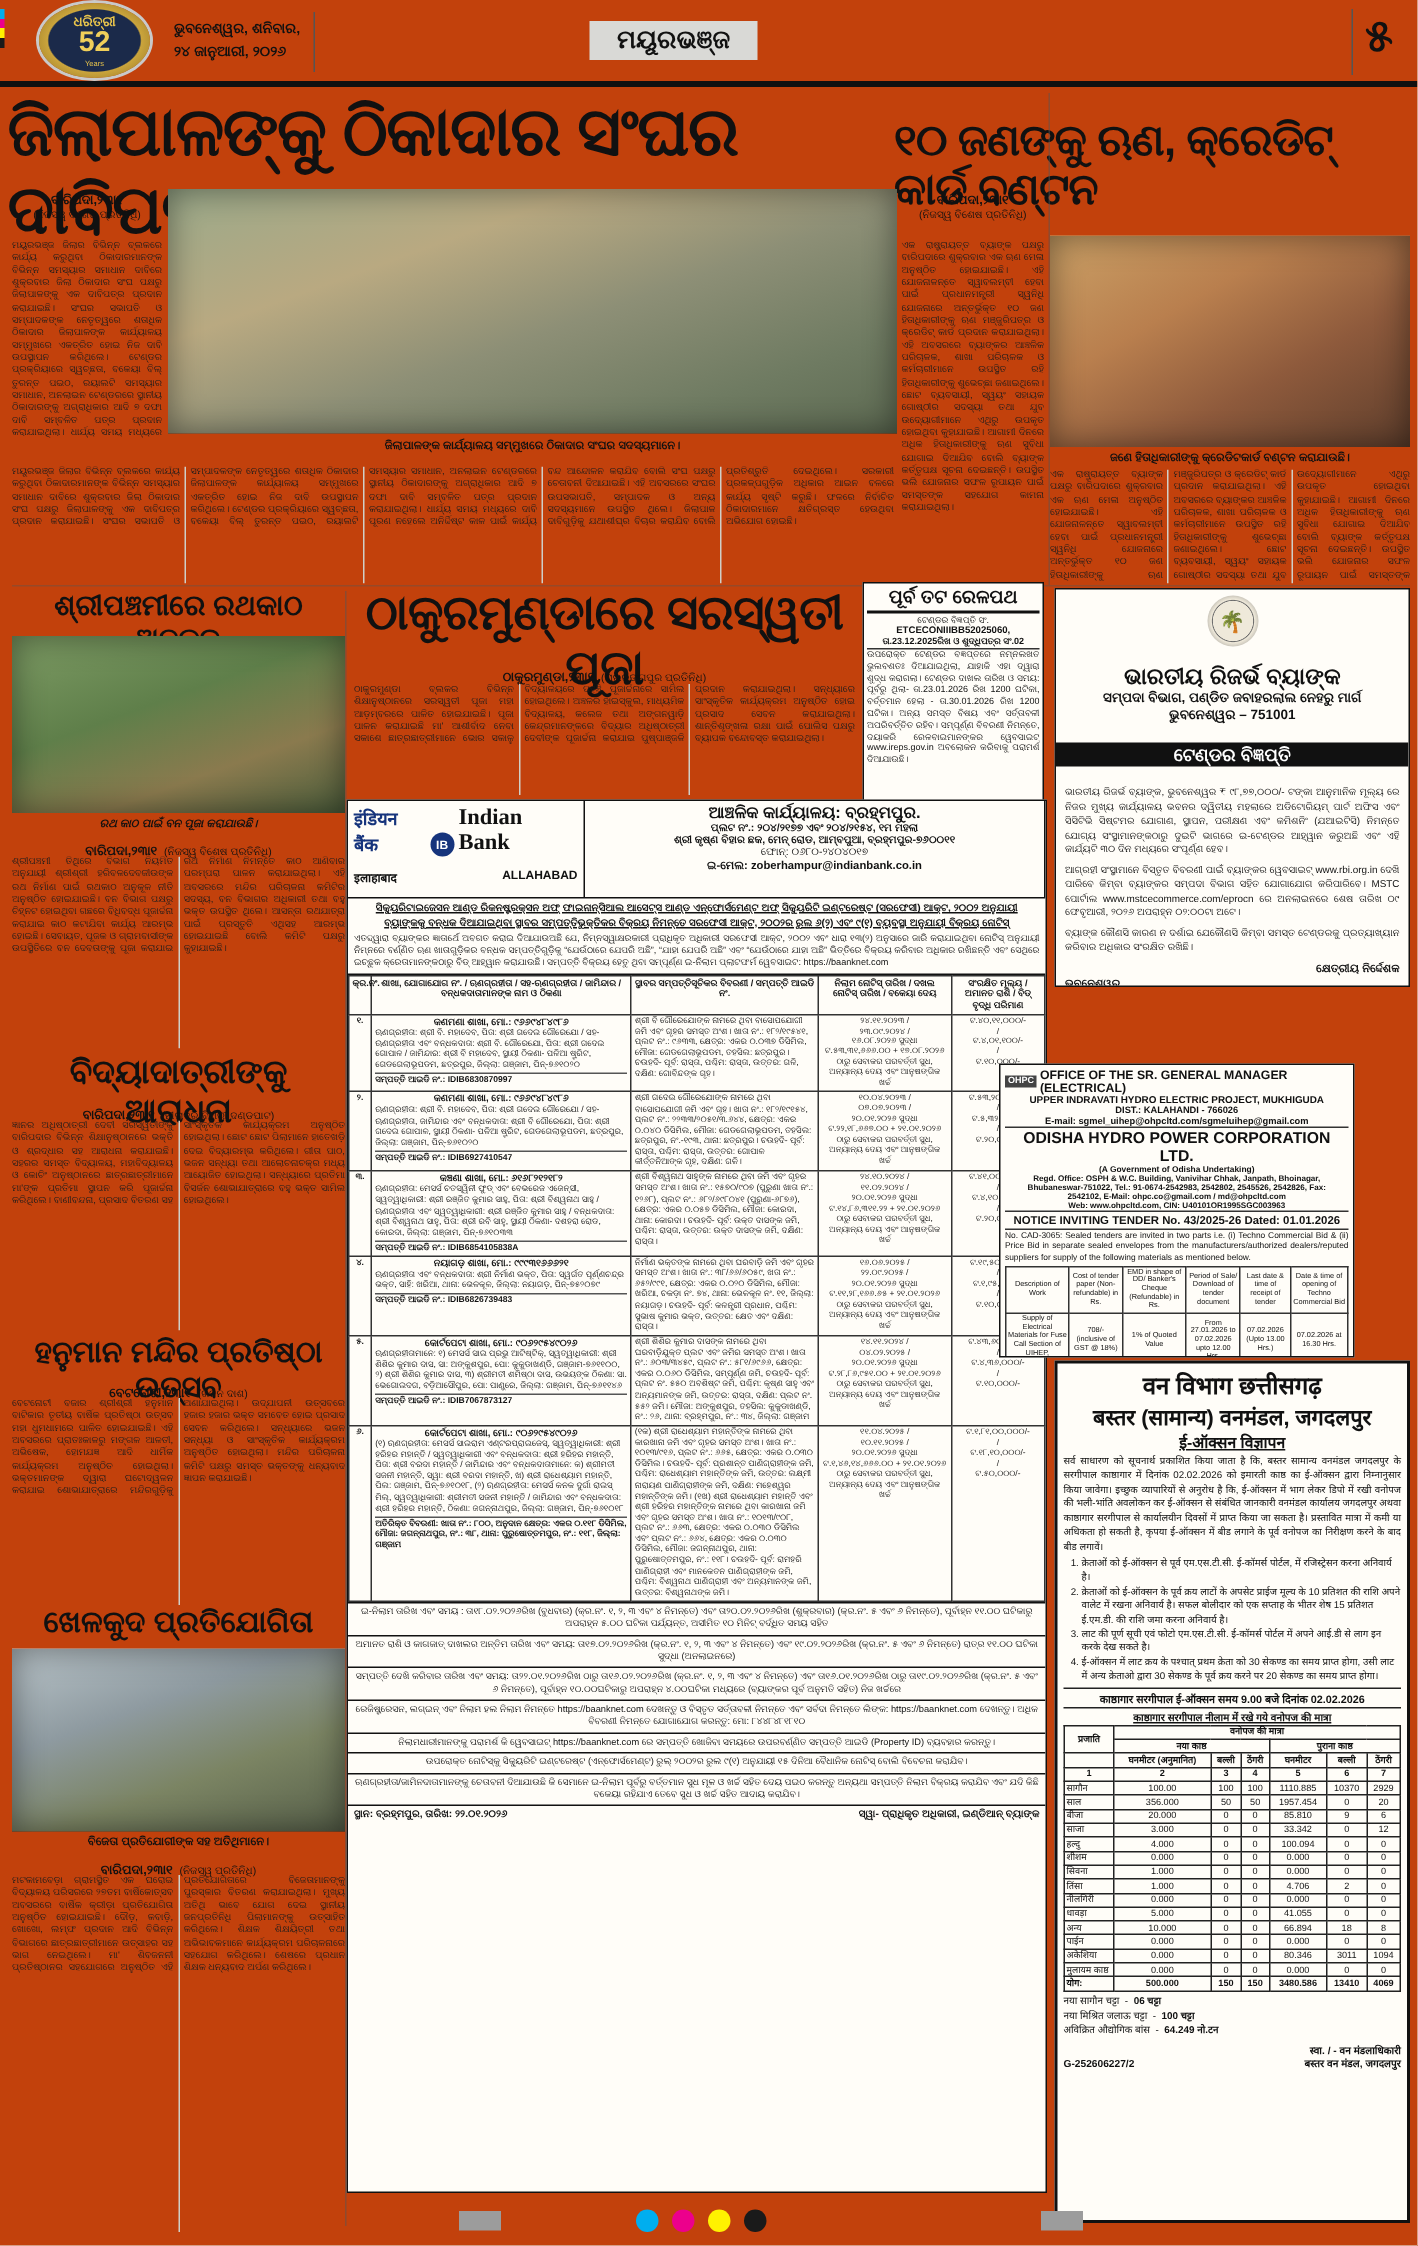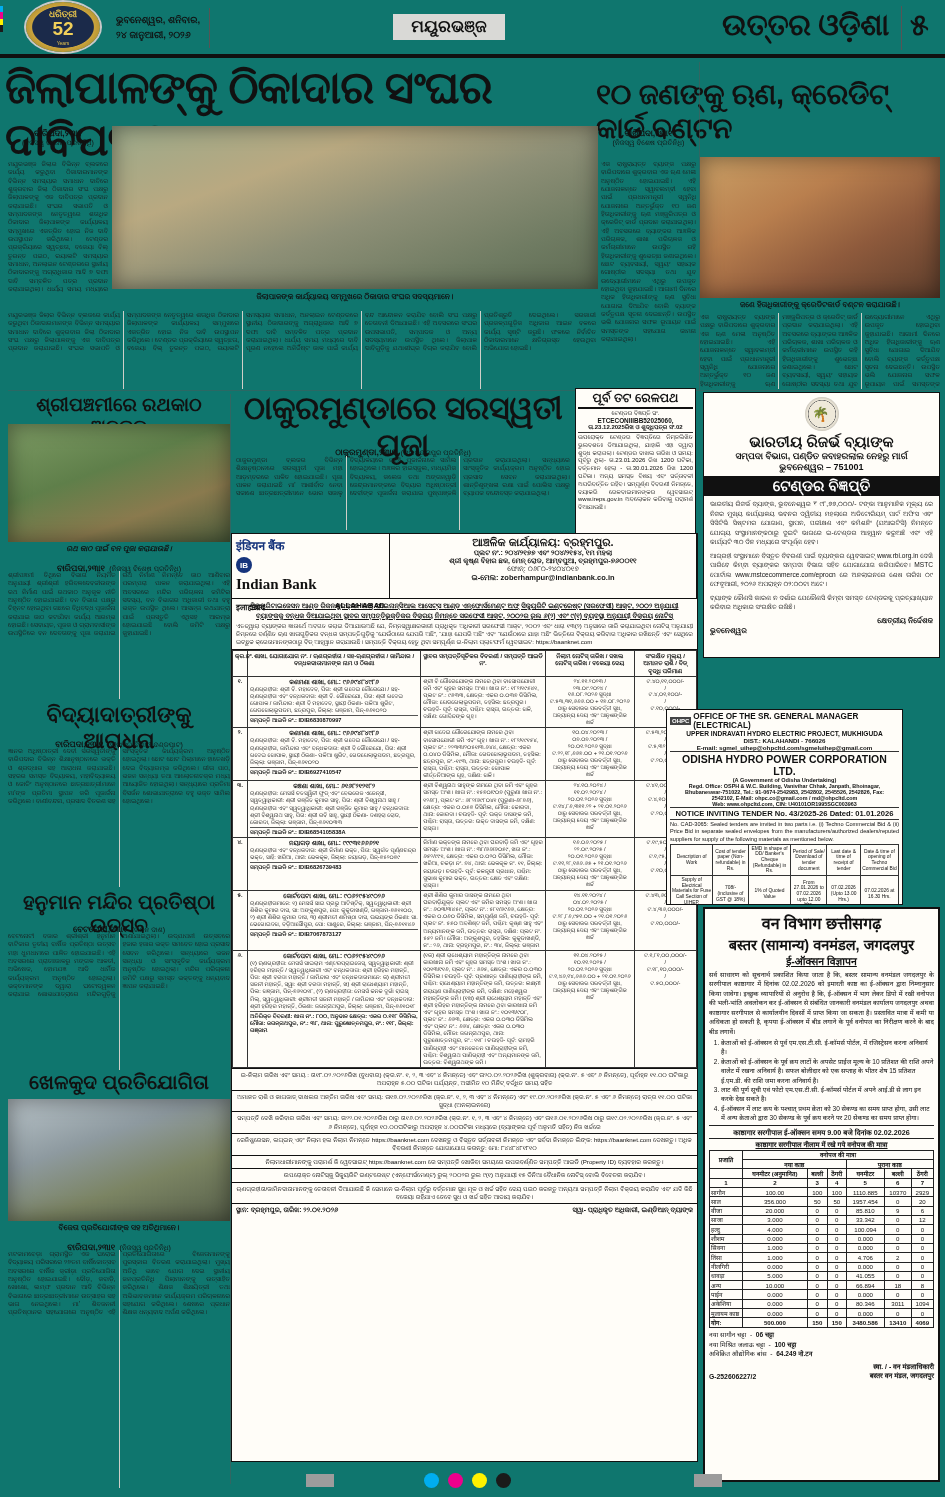--- a/index.html
+++ b/index.html
@@ -1,16 +1,16 @@
 <!DOCTYPE html>
 <html><head>
 <meta charset="utf-8">
 <style>
   html,body{margin:0;padding:0;background:#e8e8e4;}
-  #page{position:relative;width:945px;height:1497px;background:#0f766e;margin:0 auto;
+  #page{position:relative;width:945px;height:1497px;background:#c2410c;margin:0 auto;
         font-family:"Liberation Sans",sans-serif;color:#111;overflow:hidden;}
   .abs{position:absolute;}
   .c{text-align:center;}
   .j{text-align:justify;}
   .b{font-weight:bold;}
   .body-txt{font-size:6.4px;line-height:1.3;text-align:justify;overflow:hidden;color:#1c1c1c;
             column-gap:7px;column-rule:1px solid #cfcfc8;word-break:break-word;}
   .byline-place{font-size:8.5px;font-weight:bold;}
   .byline-credit{font-size:7px;}
   .caption{font-size:7.6px;font-weight:bold;text-align:center;}
@@ -48,21 +48,20 @@
       <div class="abs c" style="left:6px;top:7px;width:74px;font-size:9px;color:#e8c44c;font-weight:bold;">ଧରିତ୍ରୀ</div>
       <div class="abs c" style="left:6px;top:17px;width:74px;font-size:19px;color:#f0cf5a;font-weight:bold;line-height:1;">52</div>
       <div class="abs c" style="left:6px;top:38px;width:74px;font-size:5px;color:#e8c44c;">Years</div>
     </div>
     <div class="abs" style="left:116px;top:13px;font-size:9.5px;font-weight:bold;line-height:1.55;">
       <div>ଭୁବନେଶ୍ୱର, ଶନିବାର,</div>
       <div>୨୪ ଜାନୁଆରୀ, ୨୦୨୬</div>
     </div>
     <div class="abs vr" style="left:209px;top:8px;height:40px;"></div>
     <div class="abs c" style="left:393px;top:14px;width:112px;height:26px;background:#d9d9d6;font-size:17px;font-weight:bold;line-height:26px;">ମୟୂରଭଞ୍ଜ</div>
-    <div class="abs" style="left:722px;top:8px;width:178px;font-size:30px;font-weight:800;letter-spacing:-0.5px;">ଉତ୍ତର ଓଡ଼ିଶା</div>
     <div class="abs vr" style="left:901px;top:6px;height:44px;"></div>
     <div class="abs" style="left:910px;top:8px;font-size:30px;font-weight:800;">୫</div>
   </div>
   <div class="abs" style="left:0;top:54px;width:945px;height:4px;background:#101010;"></div>
   <div class="abs" style="left:0;top:6px;width:3px;height:26px;background:linear-gradient(#00aeef 25%,#ec008c 25% 50%,#fff200 50% 75%,#1a1a1a 75%);"></div>
 
   <div class="abs" style="left:5px;top:62px;width:595px;font-size:45px;font-weight:800;letter-spacing:-1px;line-height:1.15;">ଜିଲାପାଳଙ୍କୁ ଠିକାଦାର ସଂଘର ଦାବିପତ୍ର</div>
   <div class="abs" style="left:596px;top:78px;width:346px;font-size:29px;font-weight:800;letter-spacing:-0.5px;">୧୦ ଜଣଙ୍କୁ ଋଣ, କ୍ରେଡିଟ୍ କାର୍ଡ ବଣ୍ଟନ</div>
 
   <div class="abs c" style="left:8px;top:128px;width:100px;">
@@ -108,37 +107,37 @@
     <div class="c b" style="font-size:6px;border-bottom:0.6px solid #333;padding-bottom:1px;">ତା.23.12.2025ରିଖ ଓ ଶୁଦ୍ଧିପତ୍ର ସଂ.02</div>
     <div class="j tiny" style="margin-top:1px;height:112px;overflow:hidden;">ଉପରୋକ୍ତ ଟେଣ୍ଡର ବିଜ୍ଞପ୍ତିରେ ନିମ୍ନଲିଖିତ ଭୁଲବଶତଃ ଦିଆଯାଇଥିଲା, ଯାହାକି ଏହା ଦ୍ୱାରା ଶୁଦ୍ଧ କରାଗଲା। ଟେଣ୍ଡର ଦାଖଲ ତାରିଖ ଓ ସମୟ: ପୂର୍ବରୁ ଥିଲା- ତା.23.01.2026 ରିଖ 1200 ଘଟିକା, ବର୍ତ୍ତମାନ ହେଲା - ତା.30.01.2026 ରିଖ 1200 ଘଟିକା। ଅନ୍ୟ ସମସ୍ତ ବିଷୟ ଏବଂ ସର୍ତ୍ତାବଳୀ ଅପରିବର୍ତ୍ତିତ ରହିବ। ସମ୍ପୂର୍ଣ୍ଣ ବିବରଣୀ ନିମନ୍ତେ, ଦୟାକରି ରେଳବାଇମାନଙ୍କର ୱେବସାଇଟ୍ www.ireps.gov.in ଅବଲୋକନ କରିବାକୁ ପରାମର୍ଶ ଦିଆଯାଉଛି।</div>
     <div style="display:flex;justify-content:space-between;border-top:0.6px solid #333;font-size:5.4px;font-weight:bold;padding-top:1px;">
       <span>PR-238/CI/25-26</span>
       <span style="text-align:right;">ମୁଖ୍ୟ ପ୍ରଶାସନିକ ଅଧିକାରୀ(ନିର୍ମାଣ)/ ଭୁବନେଶ୍ୱର</span>
     </div>
   </div>
 
   <div class="abs adbox" style="left:703px;top:392px;width:237px;height:266px;padding:4px 6px;">
     <div style="width:34px;height:34px;border-radius:50%;background:radial-gradient(circle,#efe9da 55%,#6b6b6b 57%,#efe9da 60%,#6b6b6b 100%);margin:0 auto;display:flex;align-items:center;justify-content:center;font-size:14px;">🌴</div>
-    <div class="c b" style="font-size:15px;margin-top:2px;">ଭାରତୀୟ ରିଜର୍ଭ ବ୍ୟାଙ୍କ</div>
+    <div class="c b" style="font-size:15px;margin-top:12px;">ଭାରତୀୟ ରିଜର୍ଭ ବ୍ୟାଙ୍କ</div>
     <div class="c b" style="font-size:9px;">ସମ୍ପଦା ବିଭାଗ, ପଣ୍ଡିତ ଜବାହରଲାଲ ନେହରୁ ମାର୍ଗ</div>
     <div class="c b" style="font-size:9px;">ଭୁବନେଶ୍ୱର – 751001</div>
-    <div class="c b" style="background:#111;color:#fff;font-size:15px;margin:3px -6px;padding:1px 0;">ଟେଣ୍ଡର ବିଜ୍ଞପ୍ତି</div>
+    <div class="c b" style="background:#111;color:#fff;font-size:12px;margin:13px -6px;padding:1px 0;">ଟେଣ୍ଡର ବିଜ୍ଞପ୍ତି</div>
     <div id="rbi-paras" style="font-size:6.6px;line-height:1.45;text-align:justify;">
         <p style="margin:0 0 4px;">ଭାରତୀୟ ରିଜର୍ଭ ବ୍ୟାଙ୍କ, ଭୁବନେଶ୍ୱର ₹ ୯୮,୭୭,୦୦୦/- ଟଙ୍କା ଆନୁମାନିକ ମୂଲ୍ୟ ରେ ନିଜର ମୁଖ୍ୟ କାର୍ଯ୍ୟାଳୟ ଭବନର ଦ୍ୱିତୀୟ ମହଲାରେ ଅଡିଟୋରିୟମ୍ ପାର୍ଟ ଅଫିସ ଏବଂ ସିସିଟିଭି ସିଷ୍ଟମର ଯୋଗାଣ, ସ୍ଥାପନ, ପରୀକ୍ଷଣ ଏବଂ କମିଶନିଂ (ଯଆଇଟିସି) ନିମନ୍ତେ ଯୋଗ୍ୟ ସଂସ୍ଥାମାନଙ୍କଠାରୁ ଦୁଇଟି ଭାଗରେ ଇ-ଟେଣ୍ଡର ଆହ୍ୱାନ କରୁଅଛି ଏବଂ ଏହି କାର୍ଯ୍ୟଟି ୩୦ ଦିନ ମଧ୍ୟରେ ସଂପୂର୍ଣ୍ଣ ହେବ।</p>
         <p style="margin:0 0 4px;">ଆଗ୍ରହୀ ସଂସ୍ଥାମାନେ ବିସ୍ତୃତ ବିବରଣୀ ପାଇଁ ବ୍ୟାଙ୍କର ୱେବସାଇଟ୍ www.rbi.org.in ଦେଖି ପାରିବେ କିମ୍ବା ବ୍ୟାଙ୍କର ସମ୍ପଦା ବିଭାଗ ସହିତ ଯୋଗାଯୋଗ କରିପାରିବେ। MSTC ପୋର୍ଟାଲ www.mstcecommerce.com/eprocn ରେ ଅନଲାଇନରେ ଶେଷ ତାରିଖ ୦୯ ଫେବୃଆରୀ, ୨୦୨୬ ଅପରାହ୍ନ ୦୨:୦୦ଟା ଅଟେ।</p>
         <p style="margin:0 0 4px;">ବ୍ୟାଙ୍କ କୌଣସି କାରଣ ନ ଦର୍ଶାଇ ଯେକୌଣସି କିମ୍ବା ସମସ୍ତ ଟେଣ୍ଡରକୁ ପ୍ରତ୍ୟାଖ୍ୟାନ କରିବାର ଅଧିକାର ସଂରକ୍ଷିତ ରଖିଛି।</p>
       </div>
     <div class="b" style="font-size:7.5px;text-align:right;margin-top:2px;">କ୍ଷେତ୍ରୀୟ ନିର୍ଦ୍ଦେଶକ</div>
     <div class="b" style="font-size:7.5px;text-align:left;">ଭୁବନେଶ୍ୱର</div>
   </div>
 
   <div class="abs adbox" style="left:231px;top:533px;width:467px;height:929px;">
     <div style="display:flex;border-bottom:1.2px solid #111;height:64px;">
       <div style="width:158px;border-right:1px solid #111;padding:3px 4px;box-sizing:border-box;">
-        <div style="display:flex;align-items:flex-start;gap:3px;flex-direction:column;">
+        <div style="display:flex;align-items:flex-end;gap:3px;">
           <span class="b" style="color:#16347c;font-size:12px;">इंडियन बैंक</span>
           <span style="width:16px;height:16px;border-radius:50%;background:#16347c;color:#fff;display:inline-flex;align-items:center;justify-content:center;font-size:8px;font-weight:bold;">IB</span>
           <span class="b" style="font-family:'Liberation Serif',serif;font-size:15px;">Indian Bank</span>
         </div>
         <div style="display:flex;justify-content:space-between;margin-top:8px;">
           <span style="font-size:8px;font-weight:bold;">इलाहाबाद</span>
           <span style="font-size:8px;font-weight:bold;">ALLAHABAD</span>
         </div>
       </div>
       <div class="c" style="flex:1;border-right:1px solid #111;padding:2px;box-sizing:border-box;">

